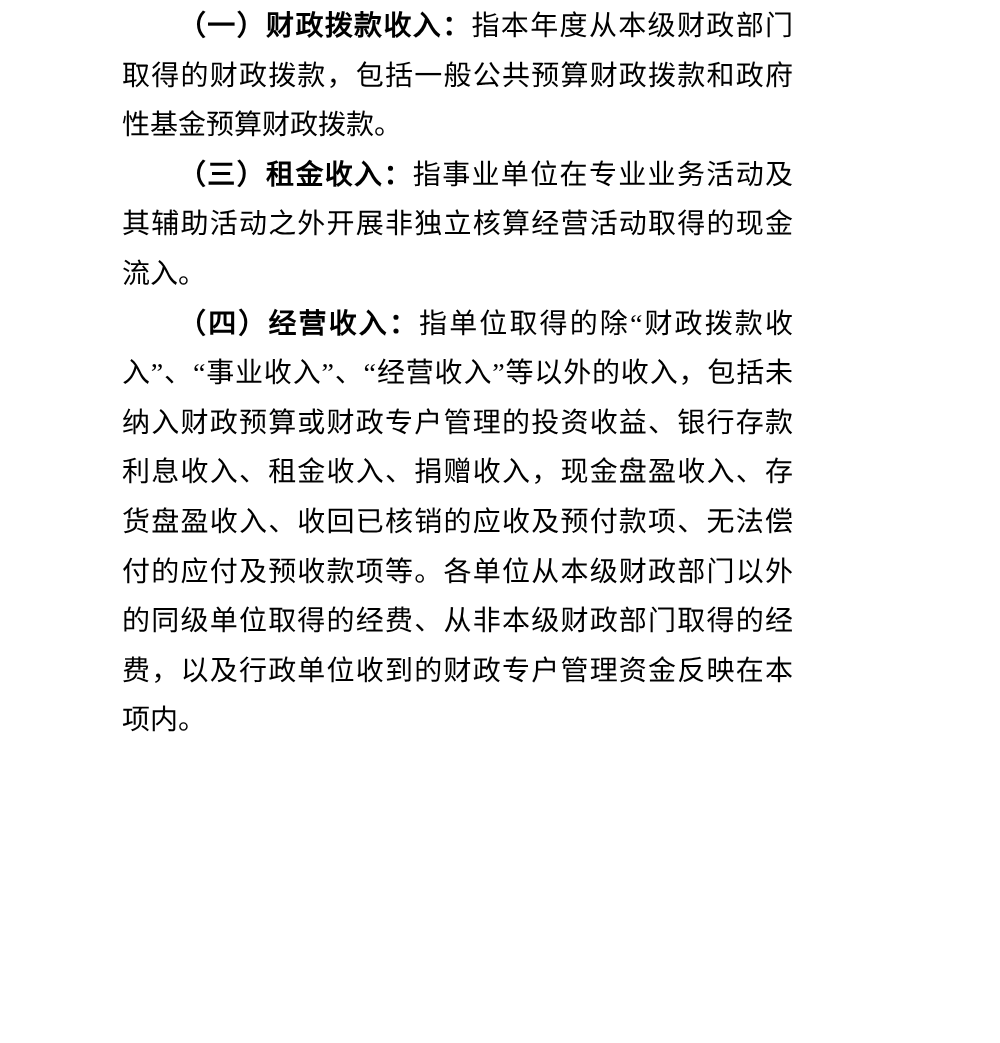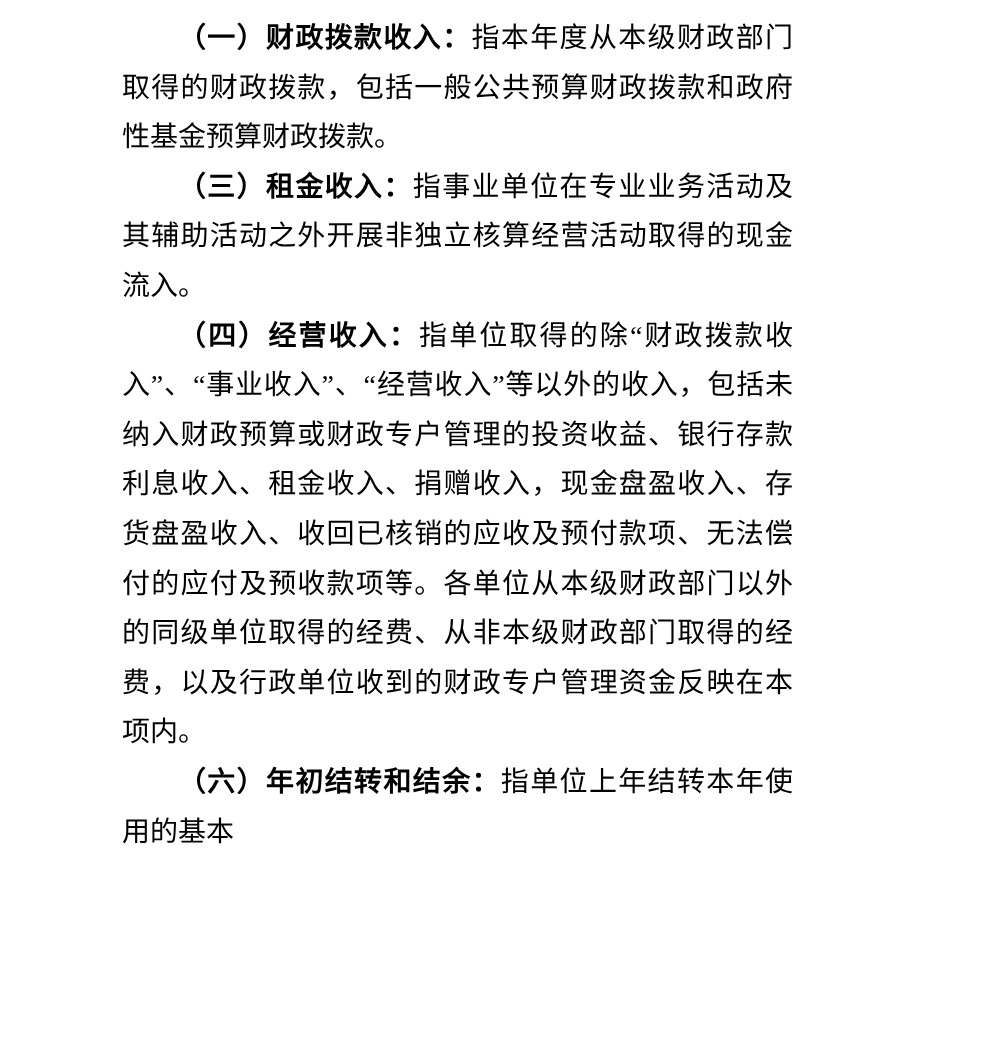--- a/index.html
+++ b/index.html
@@ -9,21 +9,21 @@
   }
   body {
     width: 1000px;
     height: 1043px;
     overflow: hidden;
   }
   .page {
     box-sizing: border-box;
     width: 900px;
     height: 1043px;
-    padding: 13px 107px 0 122px;
+    padding: 1px 107px 0 122px;
     background: #ffffff;
     color: #000000;
     font-family: "Liberation Serif", "DejaVu Serif", serif;
     font-size: 28px;
     line-height: 49.6px;
   }
   .para {
     margin: 0;
     padding: 0;
     text-indent: 2em;
@@ -40,15 +40,14 @@
 <div class="page">
 
   <p class="para"><strong class="head">（一）财政拨款收入：</strong><span>指本年度从本级财政部门取得的财政拨款，包括一般公共预算财政拨款和政府性基金预算财政拨款。</span></p>
 
 
   <p class="para"><strong class="head">（三）租金收入：</strong><span>指事业单位在专业业务活动及其辅助活动之外开展非独立核算经营活动取得的现金流入。</span></p>
 
   <p class="para"><strong class="head">（四）经营收入：</strong><span>指单位取得的除“财政拨款收入”、“事业收入”、“经营收入”等以外的收入，包括未纳入财政预算或财政专户管理的投资收益、银行存款利息收入、租金收入、捐赠收入，现金盘盈收入、存货盘盈收入、收回已核销的应收及预付款项、无法偿付的应付及预收款项等。各单位从本级财政部门以外的同级单位取得的经费、从非本级财政部门取得的经费，以及行政单位收到的财政专户管理资金反映在本项内。</span></p>
 
 
-  <p class="para"><strong class="head">（六）年初结转和结余：</strong><span>指单位上年结转本年使用的基本</span></p>
 
 </div>
 
 </body></html>

